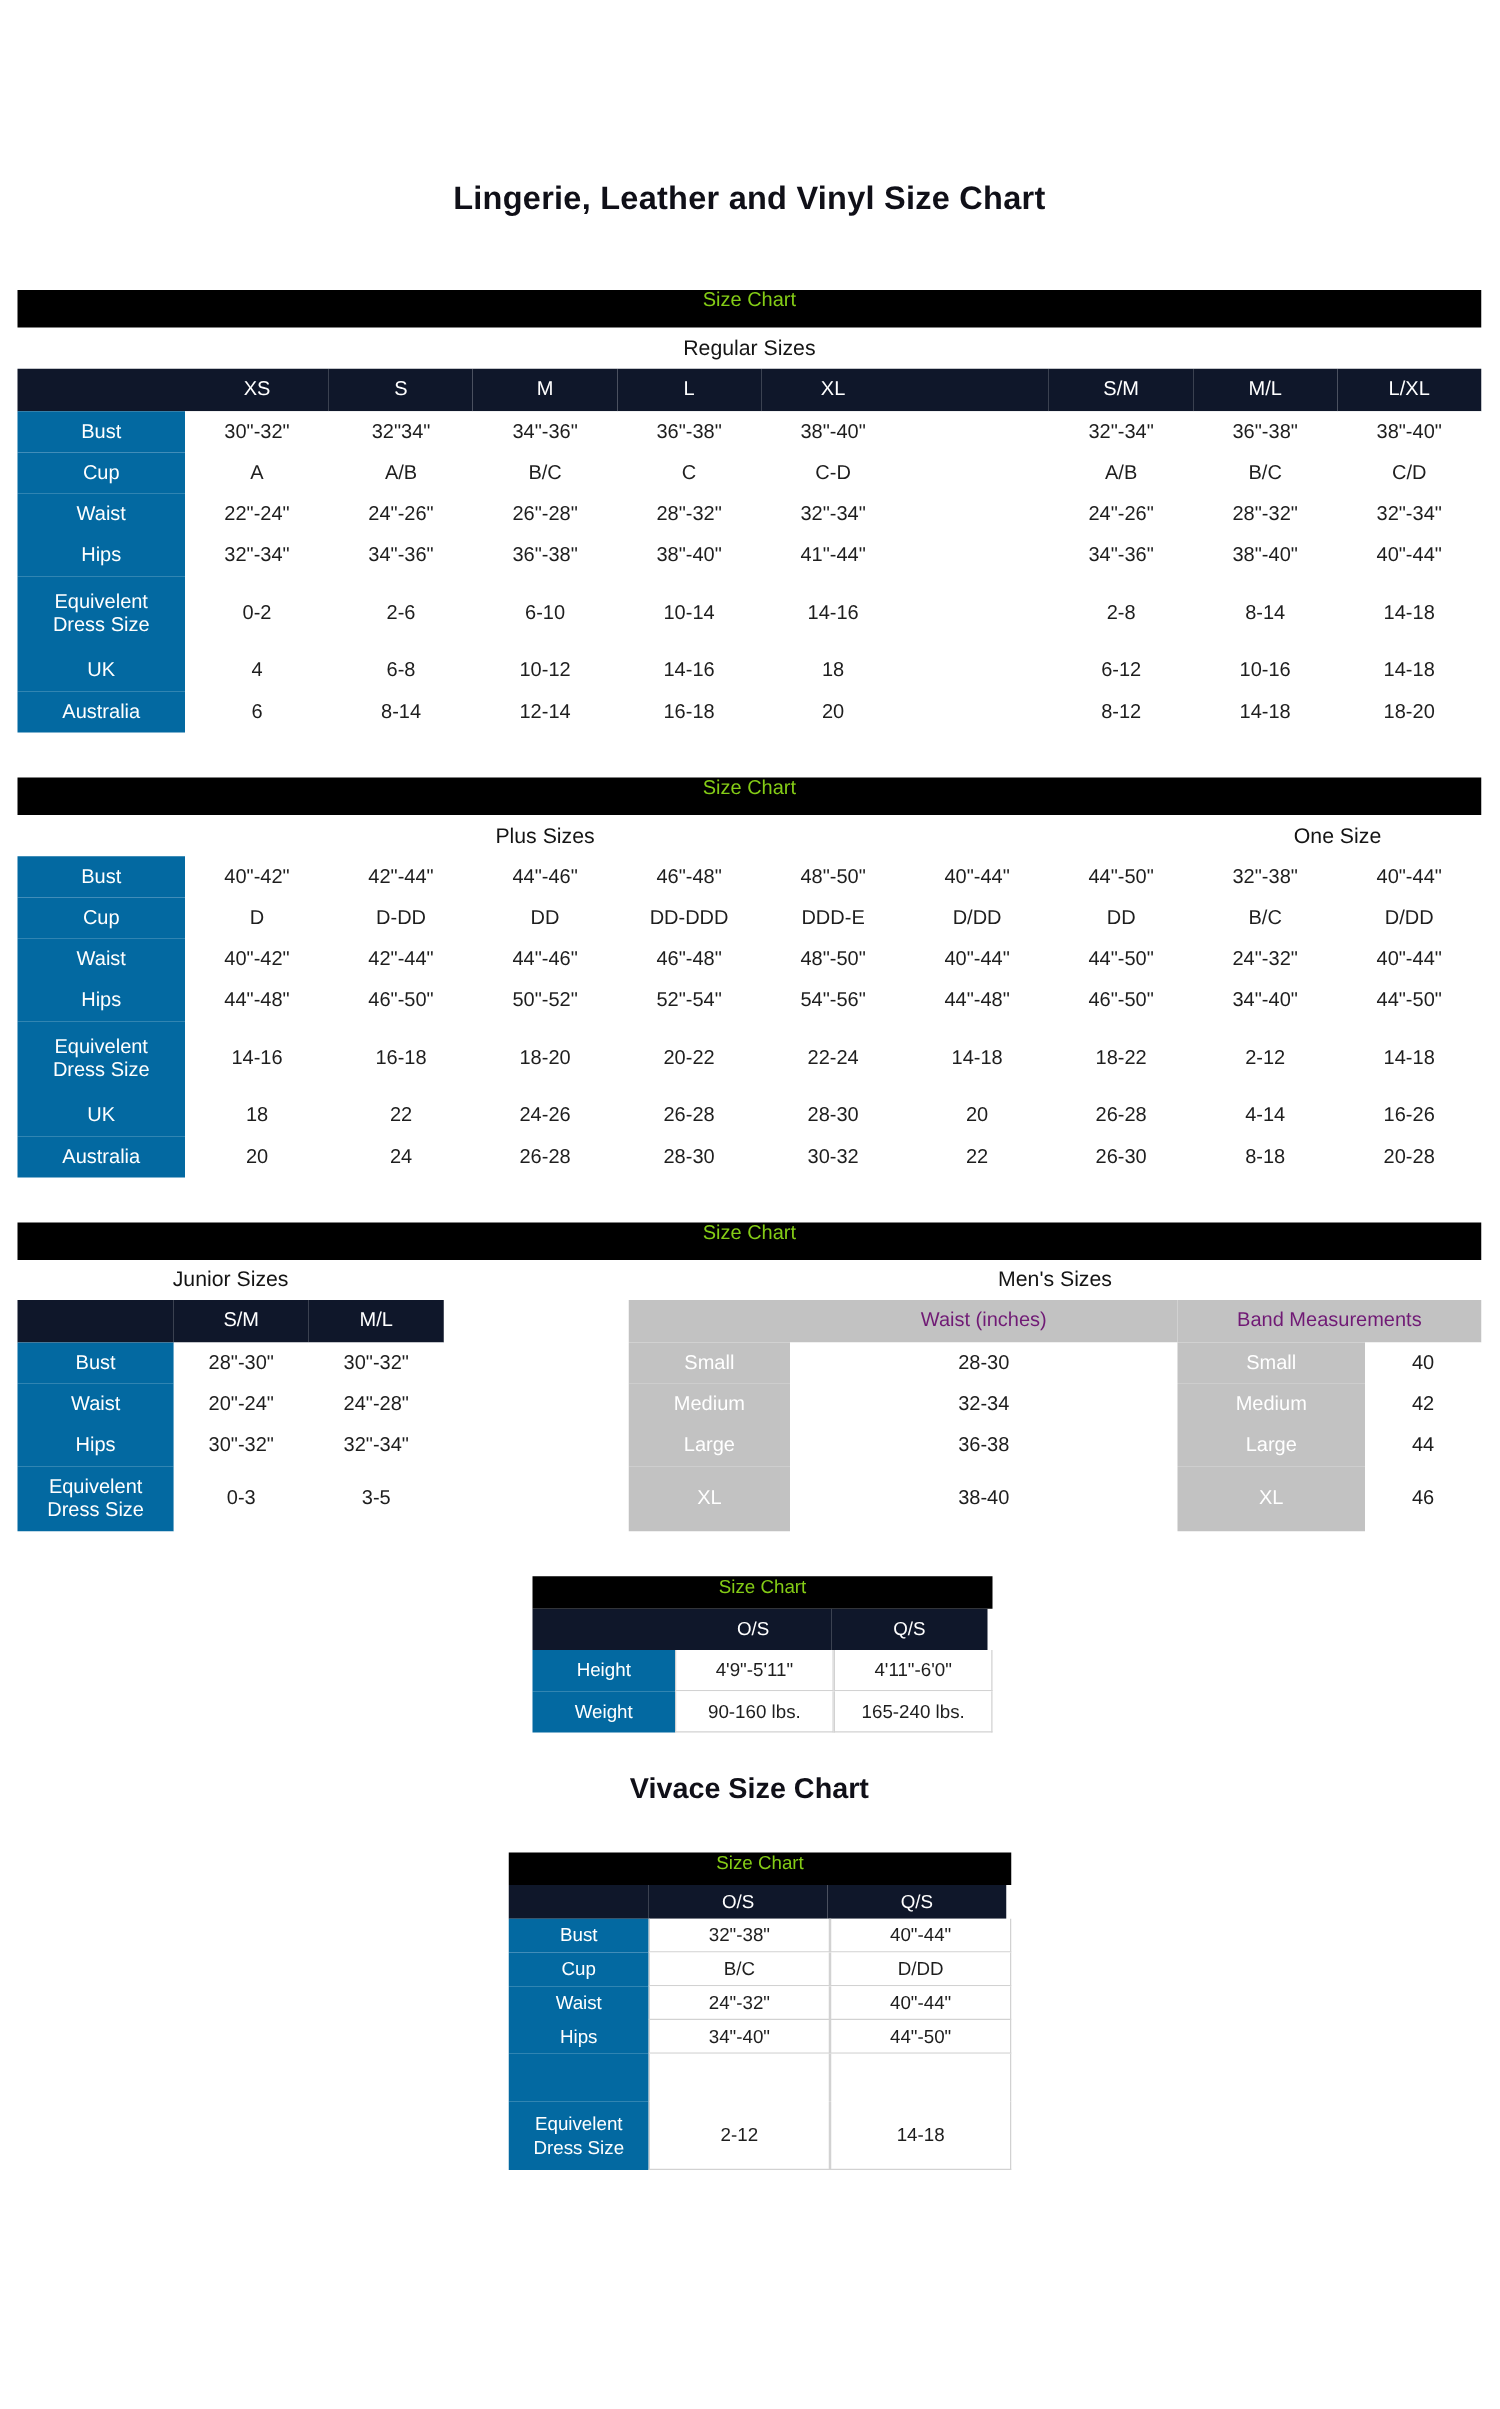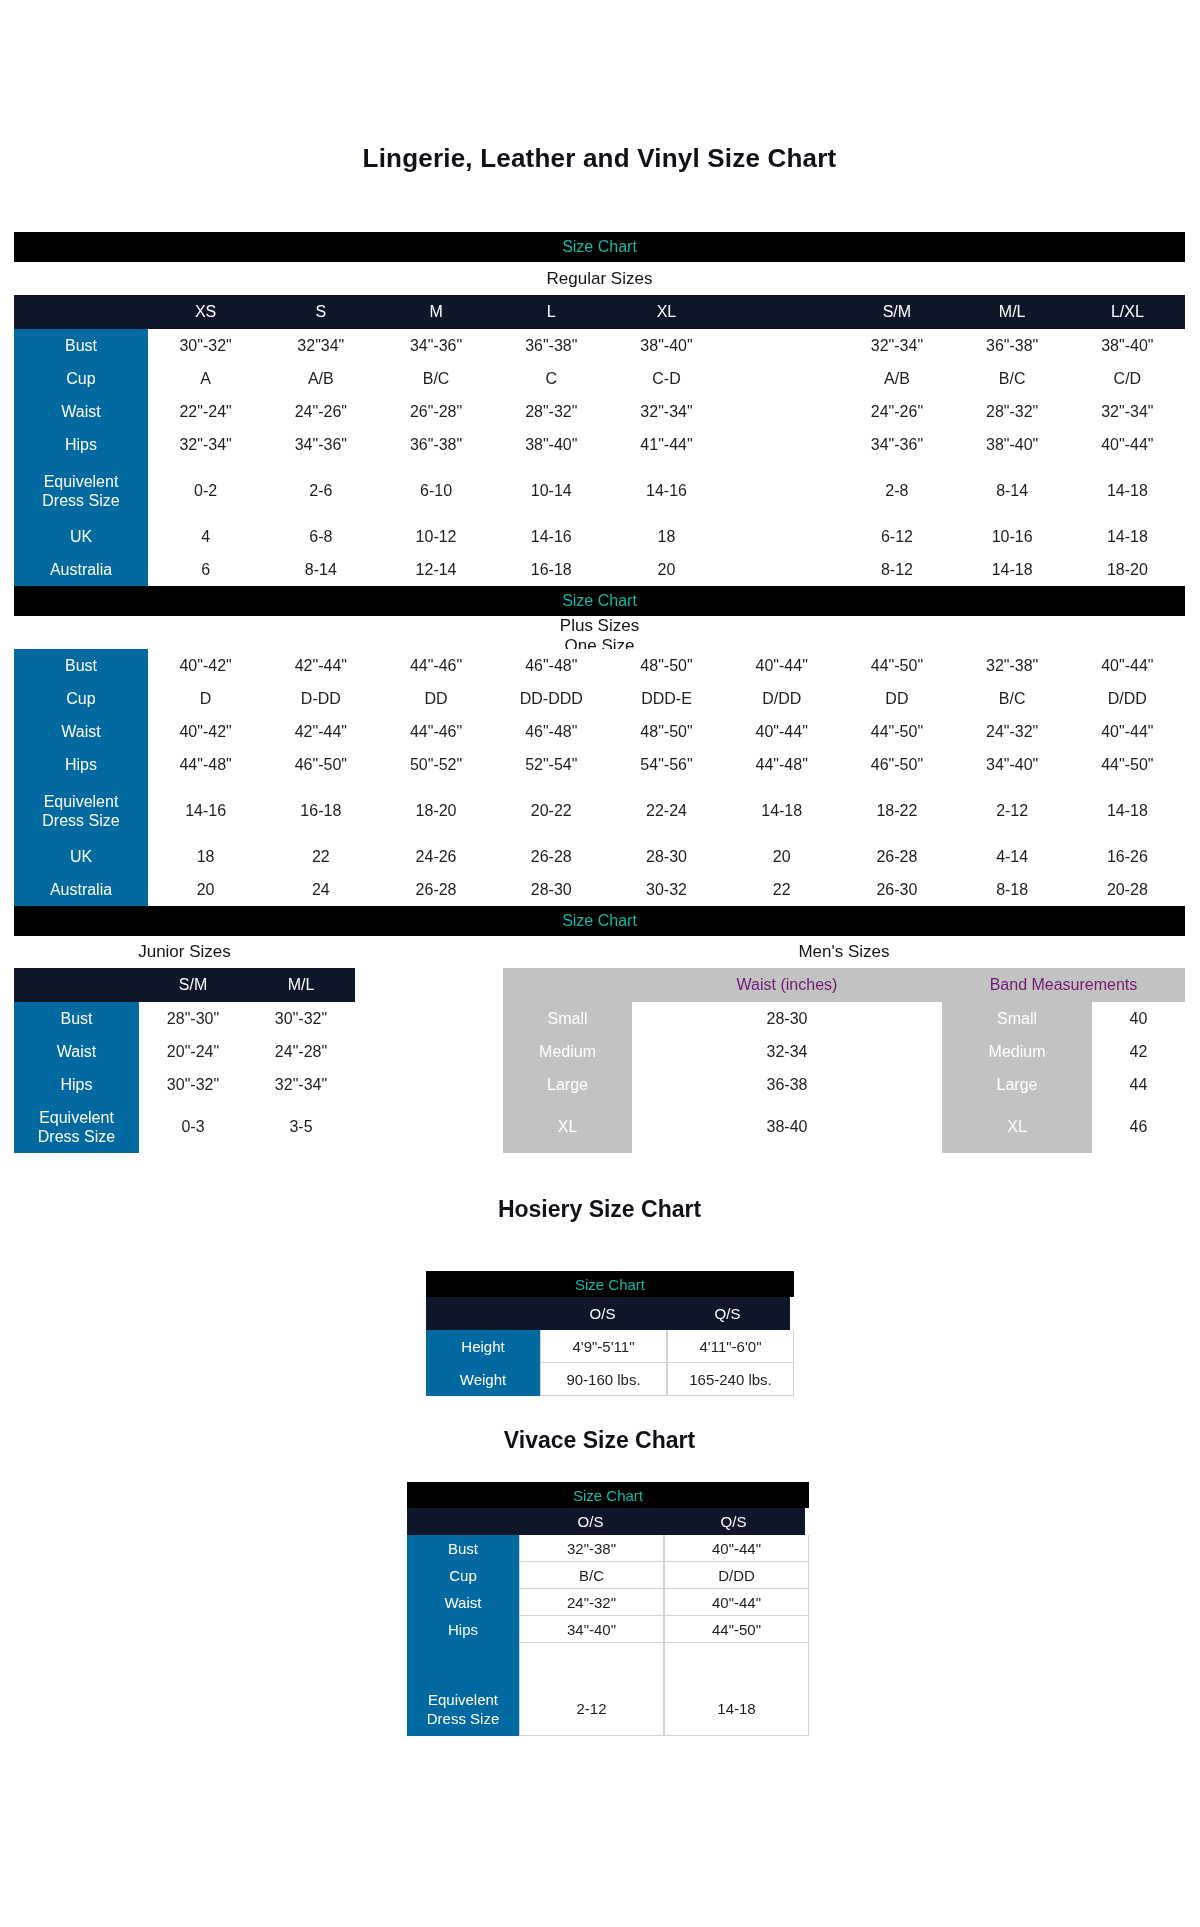--- a/index.html
+++ b/index.html
@@ -5,25 +5,25 @@
   html,body{margin:0;padding:0;background:#ffffff;}
   body{width:1200px;min-height:1927px;font-family:"Liberation Sans",sans-serif;color:#1e1e1e;}
   .content{width:1171px;margin-left:14px;}
 
   h1.page-title{margin:141px 0 57px;font-size:26px;line-height:34px;font-weight:bold;
     text-align:center;color:#101018;letter-spacing:.2px;}
   h2.sec-title{font-size:23px;line-height:32px;font-weight:bold;text-align:center;color:#101018;}
   h2.hosiery-title{margin:40px 0 46px;}
   h2.vivace-title{margin:28px 0 26px;}
 
-  .bar{height:30px;background:#000;color:#14b8a6;display:flex;align-items:center;justify-content:center;
-    font-size:16px;}
+  .bar{height:30px;background:#000;color:#84cc16;display:flex;align-items:flex-start;justify-content:center;
+    font-size:16px;margin-top:36px;}
   .subtitle-row{height:33px;display:flex;align-items:center;justify-content:center;
     font-size:17px;color:#141414;}
-  .plus-sub-row{height:33px;display:flex;align-items:center;font-size:17px;color:#141414;flex-direction:column;}
+  .plus-sub-row{height:33px;display:flex;align-items:center;font-size:17px;color:#141414;}
   .plus-sub-row .sp1{width:134px;}
   .plus-sub-row .plus-lbl{width:576px;text-align:center;}
   .plus-sub-row .fill{flex:1;}
   .plus-sub-row .one-lbl{width:230px;text-align:center;}
 
   
   .trow{display:flex;height:33px;}
   .cell{display:flex;align-items:center;justify-content:center;text-align:center;
     font-size:16px;color:#1e1e1e;background:#fff;}
   .cell.label{background:#0369a1;color:#fff;white-space:pre-line;line-height:19px;}
@@ -349,21 +349,20 @@
           <div class="trow tall-m">
             <div class="cell mlabel">XL</div>
             <div class="cell mval">38-40</div>
             <div class="cell mlabel2">XL</div>
             <div class="cell mval2">46</div>
           </div>
         </div>
     </div>
   </div>
 
-  <h2 class="sec-title hosiery-title">Hosiery Size Chart</h2>
   <div class="small-table hosiery-table">
     <div class="bar">
       <span>Size Chart</span>
     </div>
     <div id="hosiery-body">
         <div class="trow thead">
           <div class="cell label"></div>
           <div class="cell val">O/S</div>
           <div class="cell val">Q/S</div>
         </div>

